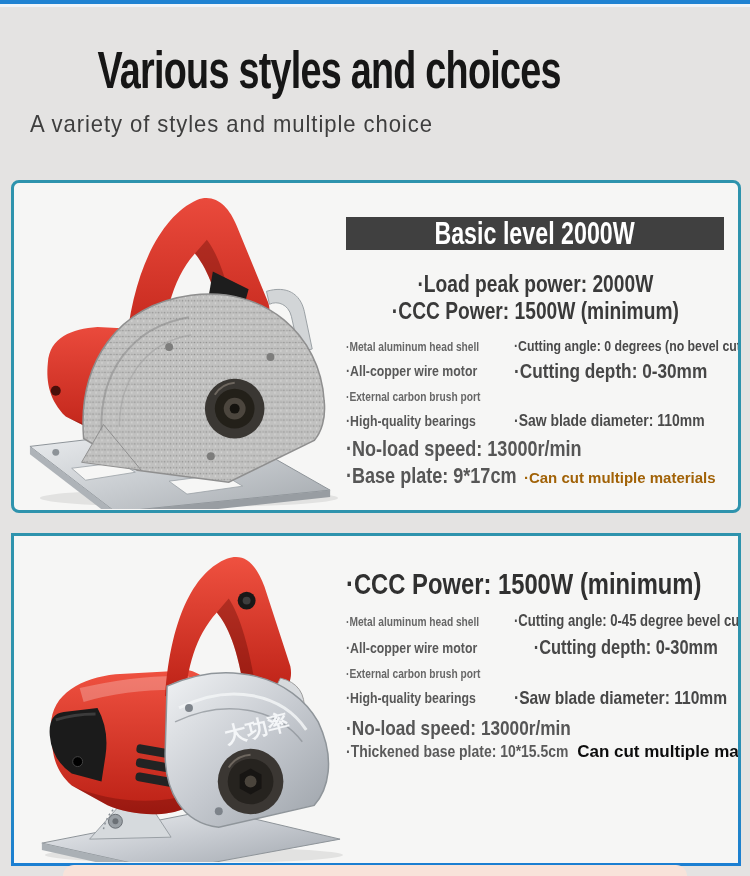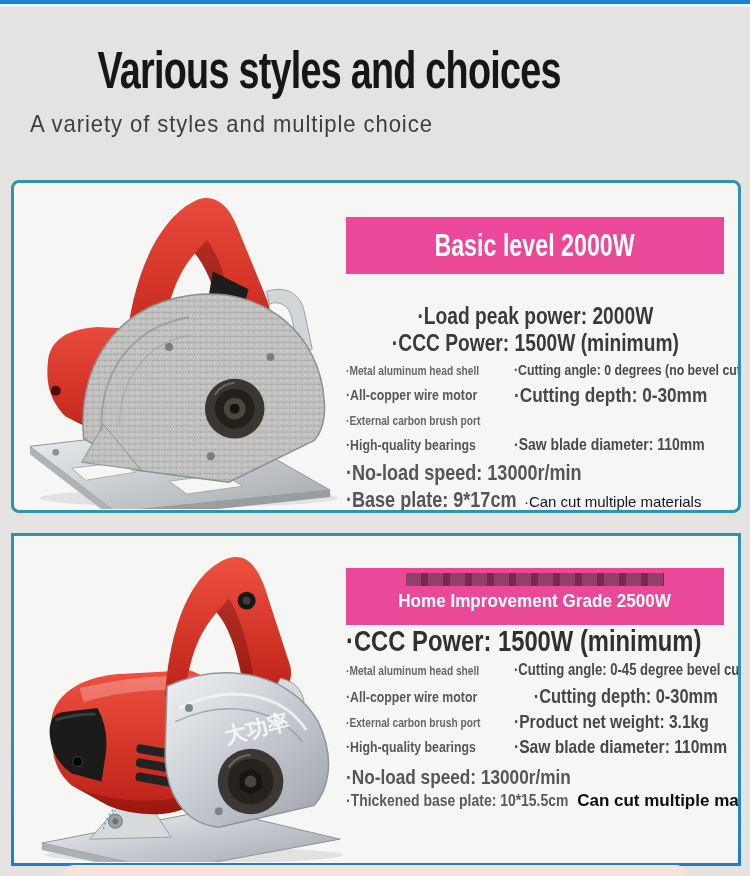--- a/index.html
+++ b/index.html
@@ -31,41 +31,41 @@
   .card-2 { top:533px; border-image:linear-gradient(180deg,#2e93ad 55%,#1b7fd2) 1; border-radius:0; }
 
   .product-img { position:absolute; left:6px; top:2px; width:328px; height:324px; }
   .product-img svg { width:100%; height:100%; }
 
   .specs { position:absolute; left:332px; right:14px; }
   .card-1 .specs { top:34px; }
   .card-2 .specs { top:32px; }
 
   .banner {
-    position:relative; height:57px; background:#ec4899; color:#ffffff;
+    position:relative; height:33px; background:#404040; color:#ffffff;
     display:flex; align-items:center; justify-content:center; overflow:hidden;
   }
   .card-1 .banner-text { font-size:31px; font-weight:bold; transform:scaleX(.75); }
   .card-2 .banner-text { font-size:19px; font-weight:bold; transform:scaleX(.9); margin-top:8px; }
   .ghost {
     position:absolute; top:5px; left:16%; width:68%; height:13px; opacity:.5;
     background:repeating-linear-gradient(90deg,#3a3a3a 0 15px,#0a0a0a 15px 22px);
     filter:blur(.6px);
   }
 
   .cx { display:inline-block; transform:scaleX(.82); transform-origin:left center; white-space:nowrap; }
   .cx-c { display:inline-block; transform:scaleX(.8); transform-origin:center center; white-space:nowrap; }
 
   .headline { text-align:center; color:#3a3a3a; }
-  .card-1 .headline-1 { margin-top:28px; font-size:24px; font-weight:800; line-height:27px; }
+  .card-1 .headline-1 { margin-top:20px; font-size:24px; font-weight:800; line-height:27px; }
   .card-1 .headline-2 { font-size:24px; font-weight:800; line-height:28px; }
   .card-2 .headline-1 { margin-top:24px; font-size:21px; font-weight:800; line-height:25px; color:#343434; }
   .card-2 .headline-2 { font-size:29px; font-weight:800; line-height:32px; color:#303030; text-align:left; }
 
-  .feature-grid { }
+  .feature-grid { margin-top:8px; }
   .grid-row { display:flex; align-items:center; }
   .cell-l { width:168px; flex:0 0 168px; }
   .cell-r { flex:1; }
   .f-small { font-size:12px; font-weight:700; color:#676767; transform:scaleX(.85); }
   .f-med   { font-size:15px; font-weight:700; color:#585858; }
   .card-1 .row-1 { height:25px; } .card-1 .row-2 { height:26px; }
   .card-1 .row-3 { height:24px; } .card-1 .row-4 { height:26px; }
   .card-1 .r-1 { font-size:15px; font-weight:700; color:#4a4a4a; }
   .card-1 .r-2 { font-size:21px; font-weight:800; color:#474747; }
   .card-1 .r-3 { font-size:17px; font-weight:700; color:#4a4a4a; }
@@ -73,21 +73,21 @@
   .card-2 .row-1 { height:26px; } .card-2 .row-2 { height:27px; }
   .card-2 .row-3 { height:24px; } .card-2 .row-4 { height:26px; }
   .card-2 .r-1 { font-size:16px; font-weight:700; color:#4a4a4a; }
   .card-2 .r-2 { font-size:20px; font-weight:800; color:#474747; }
   .card-2 .r-3 { font-size:19px; font-weight:800; color:#474747; }
   .card-2 .r-4 { font-size:19px; font-weight:800; color:#474747; }
 
   .footer-line { color:#565656; }
   .card-1 .speed-line { margin-top:2px; font-size:22px; font-weight:800; line-height:26px; }
   .card-1 .plate-line { font-size:22px; font-weight:800; line-height:27px; white-space:nowrap; }
-  .card-1 .note { font-size:15px; font-weight:400; color:#0f172a; margin-left:-30px; transform:scaleX(.85);margin-top:13px; }
+  .card-1 .note { font-size:15px; font-weight:700; color:#a16207; margin-left:-30px; transform:scaleX(.85);margin-top:13px; }
   .card-2 .speed-line { margin-top:4px; font-size:21px; font-weight:800; line-height:25px; }
   .card-2 .plate-line { font-size:17px; font-weight:700; color:#5a5a5a; line-height:24px; white-space:nowrap; }
   .card-2 .note { font-size:17px; font-weight:800; color:#0d0d0d; margin-left:-40px; transform:scaleX(.85); }
 
   .bottom-strip {
     position:absolute; bottom:0; left:50%; transform:translateX(-50%);
     width:624px; height:11px; background:#f8e3da; border-radius:12px 12px 0 0;
   }
 </style>
 </head>
@@ -241,37 +241,32 @@
       <g>
         <circle cx="232" cy="244" r="33" fill="#3b3733"></circle>
         <circle cx="232" cy="244" r="23" fill="#26231f"></circle>
         <polygon points="232,231 243,237 243,251 232,257 221,251 221,237" fill="#171513"></polygon>
         <circle cx="232" cy="244" r="6" fill="#4a443c"></circle>
         <path d="M210,230 a28,28 0 0 1 22,-13" stroke="#6e675f" stroke-width="2" fill="none"></path>
       </g>
     </svg>
   </div>
   <div class="specs">
-    <div class="banner">
-      <div class="ghost"></div>
-      <span class="banner-text">Home Improvement Grade 2500W</span>
-    </div>
     <div class="headline headline-2"><span class="cx">·CCC Power: 1500W (minimum)</span></div>
     <div class="feature-grid">
       <div class="grid-row row-1">
         <div class="cell-l"><span class="cx f-small">·Metal aluminum head shell</span></div>
         <div class="cell-r r-1"><span class="cx">·Cutting angle: 0-45 degree bevel cut</span></div>
       </div>
       <div class="grid-row row-2">
         <div class="cell-l"><span class="cx f-med">·All-copper wire motor</span></div>
         <div class="cell-r r-2"><span class="cx" style="transform:scaleX(.82) translateX(24px)">·Cutting depth: 0-30mm</span></div>
       </div>
       <div class="grid-row row-3">
         <div class="cell-l"><span class="cx f-small">·External carbon brush port</span></div>
-        <div class="cell-r r-3"><span class="cx">·Product net weight: 3.1kg</span></div>
       </div>
       <div class="grid-row row-4">
         <div class="cell-l"><span class="cx f-med">·High-quality bearings</span></div>
         <div class="cell-r r-4"><span class="cx">·Saw blade diameter: 110mm</span></div>
       </div>
     </div>
     <div class="footer-line speed-line"><span class="cx">·No-load speed: 13000r/min</span></div>
     <div class="footer-line plate-line"><span class="cx">·Thickened base plate: 10*15.5cm</span><span class="note">Can cut multiple materials</span></div>
   </div>
 </section>

